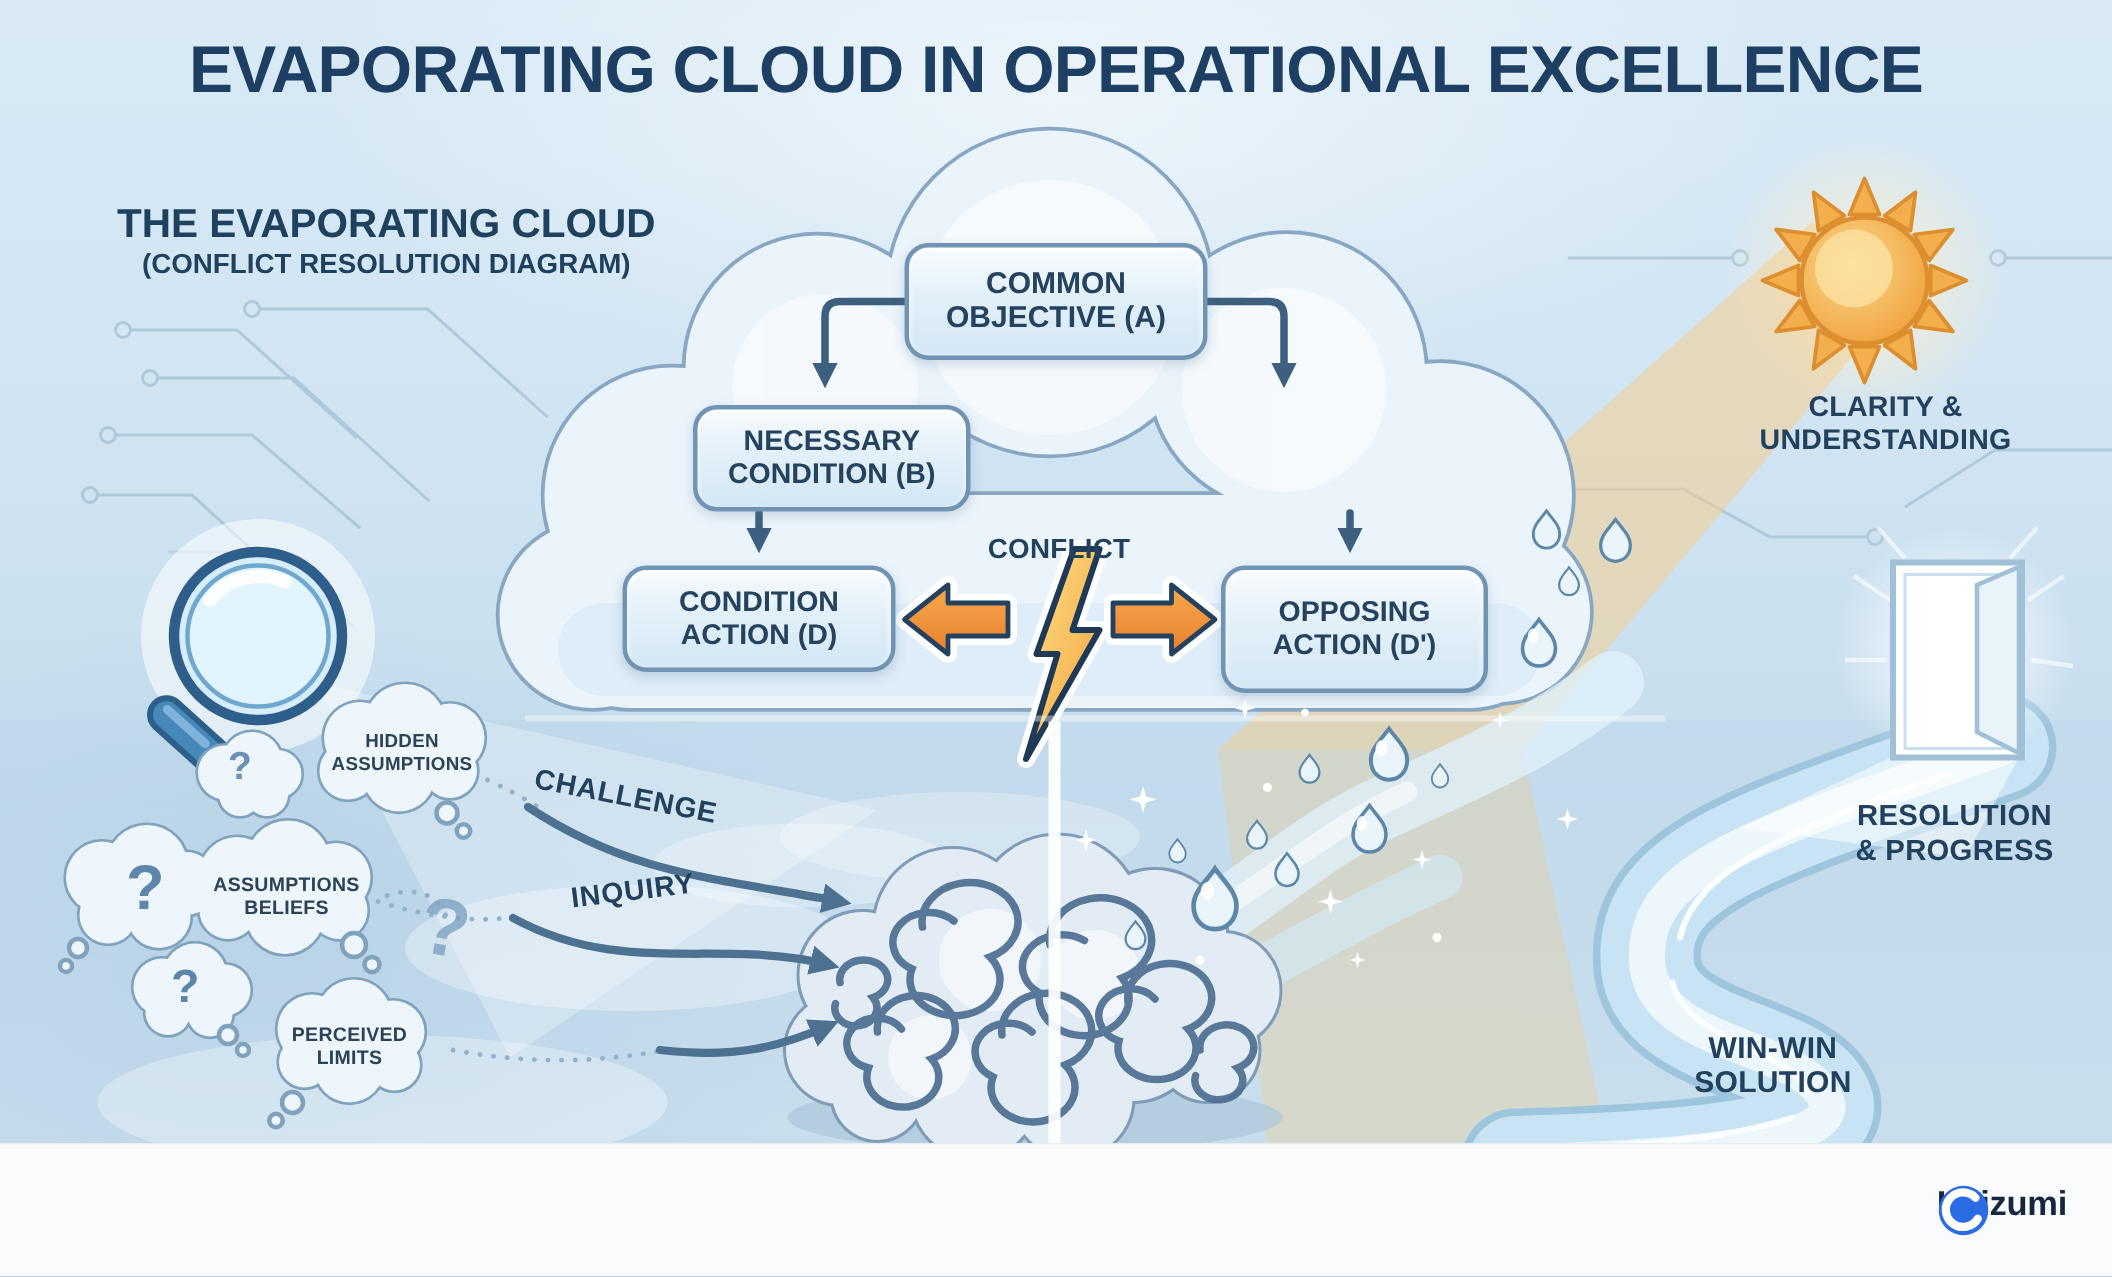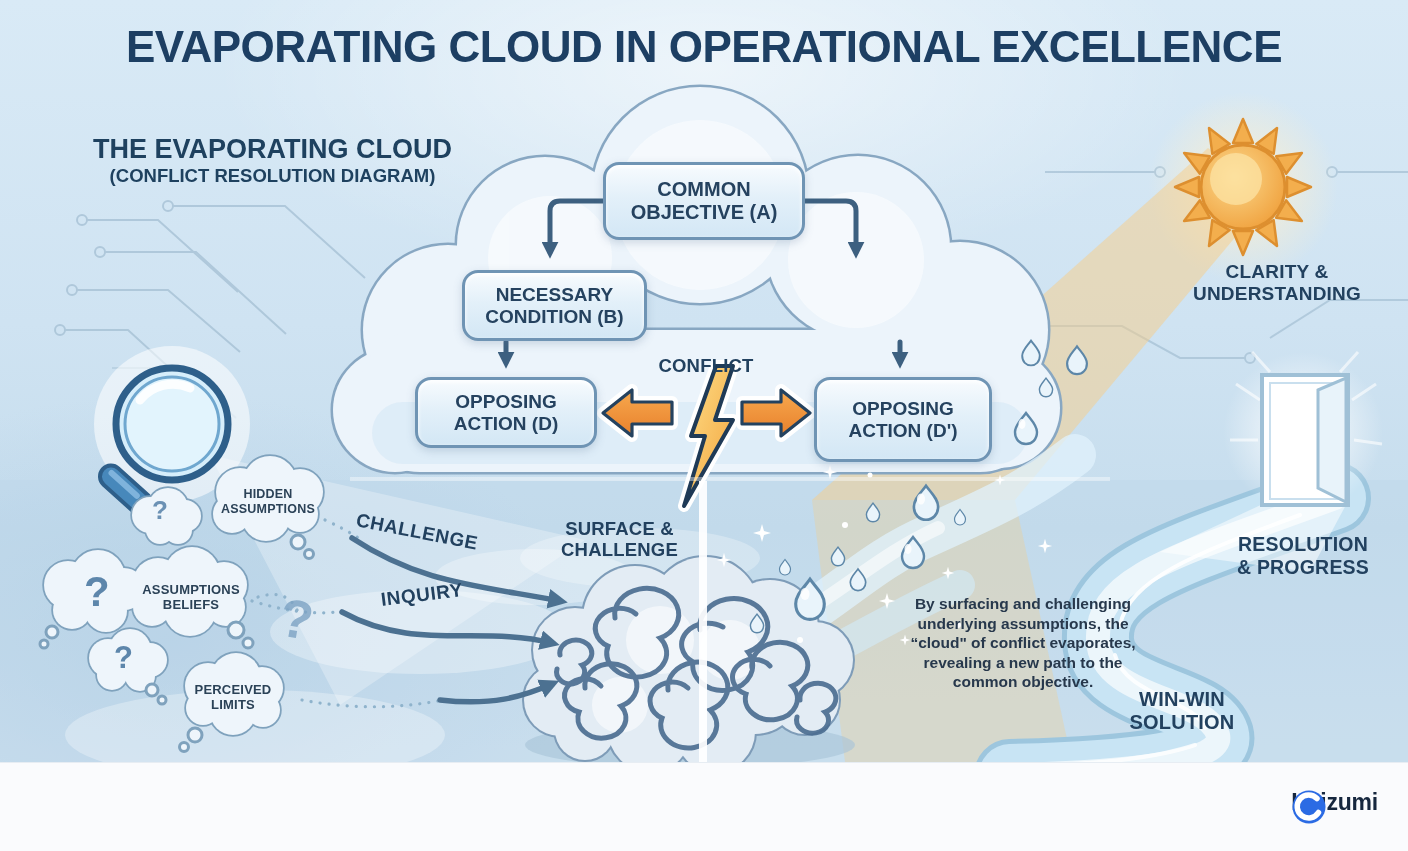--- a/index.html
+++ b/index.html
@@ -440,50 +440,48 @@
       <polygon points="810,413 781,390 781,402 742,402 742,424 781,424 781,436" fill="url(#orangeGrad)" stroke="#24425f" stroke-width="3.2"></polygon>
       <polygon points="716,366 691,436 705,436 684,506 733,420 715,420 733,366" fill="url(#boltGrad)" stroke="#1f3a56" stroke-width="4"></polygon>
     </g>
 
     <rect x="350" y="477" width="760" height="4" fill="#ffffff" opacity=".4"></rect>
     <rect x="699" y="481" width="8" height="281" fill="#ffffff" opacity=".92"></rect>
   </svg>
 
   <div class="title">EVAPORATING CLOUD IN OPERATIONAL EXCELLENCE</div>
 
-  <div style="position:absolute;left:60px;top:134px;width:425px;text-align:center;">
+  <div style="position:absolute;left:45px;top:134px;width:425px;text-align:center;">
     <div class="sub1" style="font-weight:800;">THE EVAPORATING CLOUD</div>
     <div class="sub2" style="font-weight:800;">(CONFLICT RESOLUTION DIAGRAM)</div>
   </div>
 
   <div class="flowbox" style="left:603px;top:162px;width:202px;height:78px;font-size:20px;">COMMON OBJECTIVE (A)</div>
   <div class="flowbox" style="left:462px;top:270px;width:185px;height:71px;text-align:center;">NECESSARY CONDITION (B)</div>
-  <div class="flowbox" style="left:415px;top:377px;width:182px;height:71px;">OPPOSING ACTION (D)</div>
+  <div class="flowbox" style="left:415px;top:377px;width:182px;height:71px;">CONDITION ACTION (D)</div>
   <div class="flowbox" style="left:814px;top:377px;width:178px;height:85px;">OPPOSING ACTION (D')</div>
 
   <div class="lbl" style="left:646px;top:355px;width:120px;font-size:18.5px;">CONFLICT</div>
 
   <div class="lbl" style="left:212px;top:487px;width:112px;font-size:12.5px;color:#2b4257;">HIDDEN ASSUMPTIONS</div>
   <div class="lbl" style="left:127px;top:582px;width:128px;font-size:13px;color:#2b4257;">ASSUMPTIONS BELIEFS</div>
   <div class="lbl" style="left:179px;top:682px;width:108px;font-size:13px;color:#2b4257;">PERCEIVED LIMITS</div>
 
   <span class="qmark" style="left:152px;top:495px;font-size:26px;color:#6b91b4;">?</span>
   <span class="qmark" style="left:84px;top:568px;font-size:42px;">?</span>
   <span class="qmark" style="left:114px;top:640px;font-size:31px;">?</span>
   <span class="qmark" style="left:280px;top:588px;font-size:54px;color:#7da3c4;opacity:.8;transform:rotate(10deg);">?</span>
 
   <div class="lbl" style="left:352px;top:521px;width:130px;font-size:19px;letter-spacing:.6px;transform:rotate(11deg);">CHALLENGE</div>
   <div class="lbl" style="left:372px;top:584px;width:100px;font-size:19px;letter-spacing:.6px;transform:rotate(-7deg);">INQUIRY</div>
-  <div class="lbl" style="left:552px;top:518px;width:135px;font-size:18.5px;">SURFACE &amp; CHALLENGE</div>
-
-  <div class="lbl" style="left:1172px;top:261px;width:170px;font-size:19px;margin-left:20px;">CLARITY &amp; UNDERSTANDING</div>
+
+  <div class="lbl" style="left:1172px;top:261px;width:170px;font-size:19px;">CLARITY &amp; UNDERSTANDING</div>
   <div class="lbl" style="left:1232px;top:533px;width:142px;font-size:19.5px;">RESOLUTION &amp; PROGRESS</div>
   <div class="lbl" style="left:1112px;top:688px;width:140px;font-size:20px;">WIN-WIN SOLUTION</div>
 
-  <div class="para">By surfacing and challenging underlying assumptions, the “cloud" of conflict evaporates, revealing a new path to the common objective.</div>
 
   <div class="strip"></div>
   <div class="brand">
     <svg width="36" height="36" viewBox="0 0 36 36">
       <circle cx="18" cy="18" r="16.5" fill="#2b6be4"></circle>
       <path d="M 26 9.5 A 11.5 11.5 0 1 0 27.5 23.5" stroke="#ffffff" stroke-width="5.5" fill="none" stroke-linecap="round"></path>
     </svg>
     <span class="brand-name">Kaizumi</span>
   </div>
 

